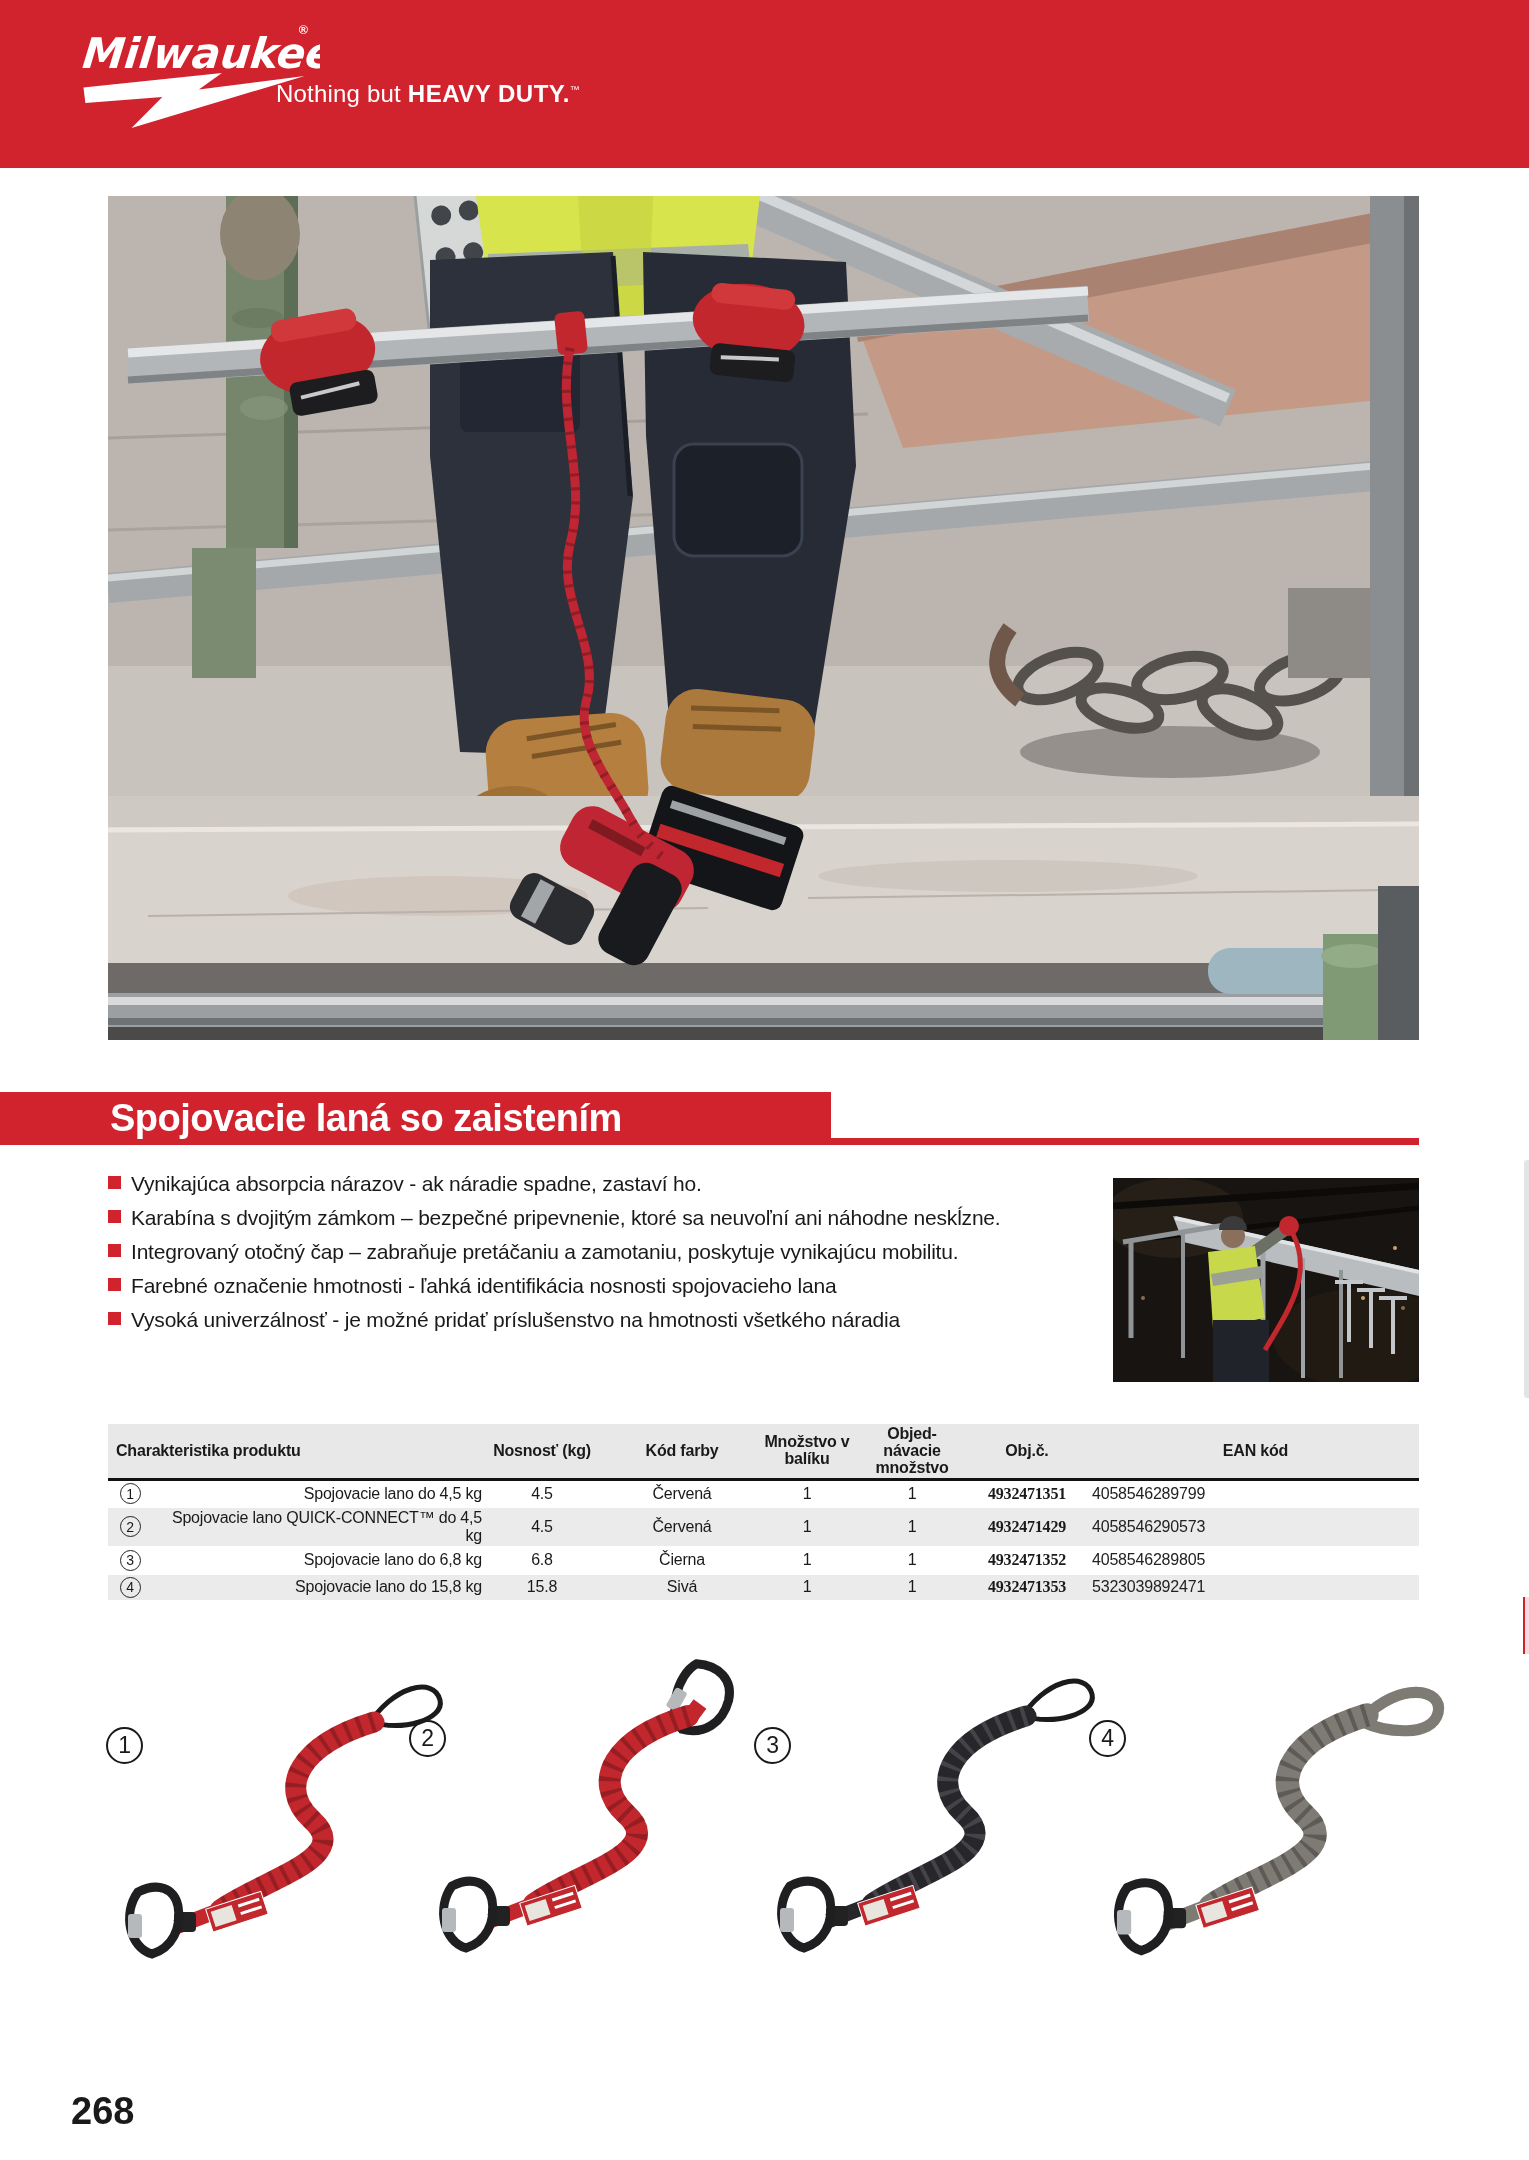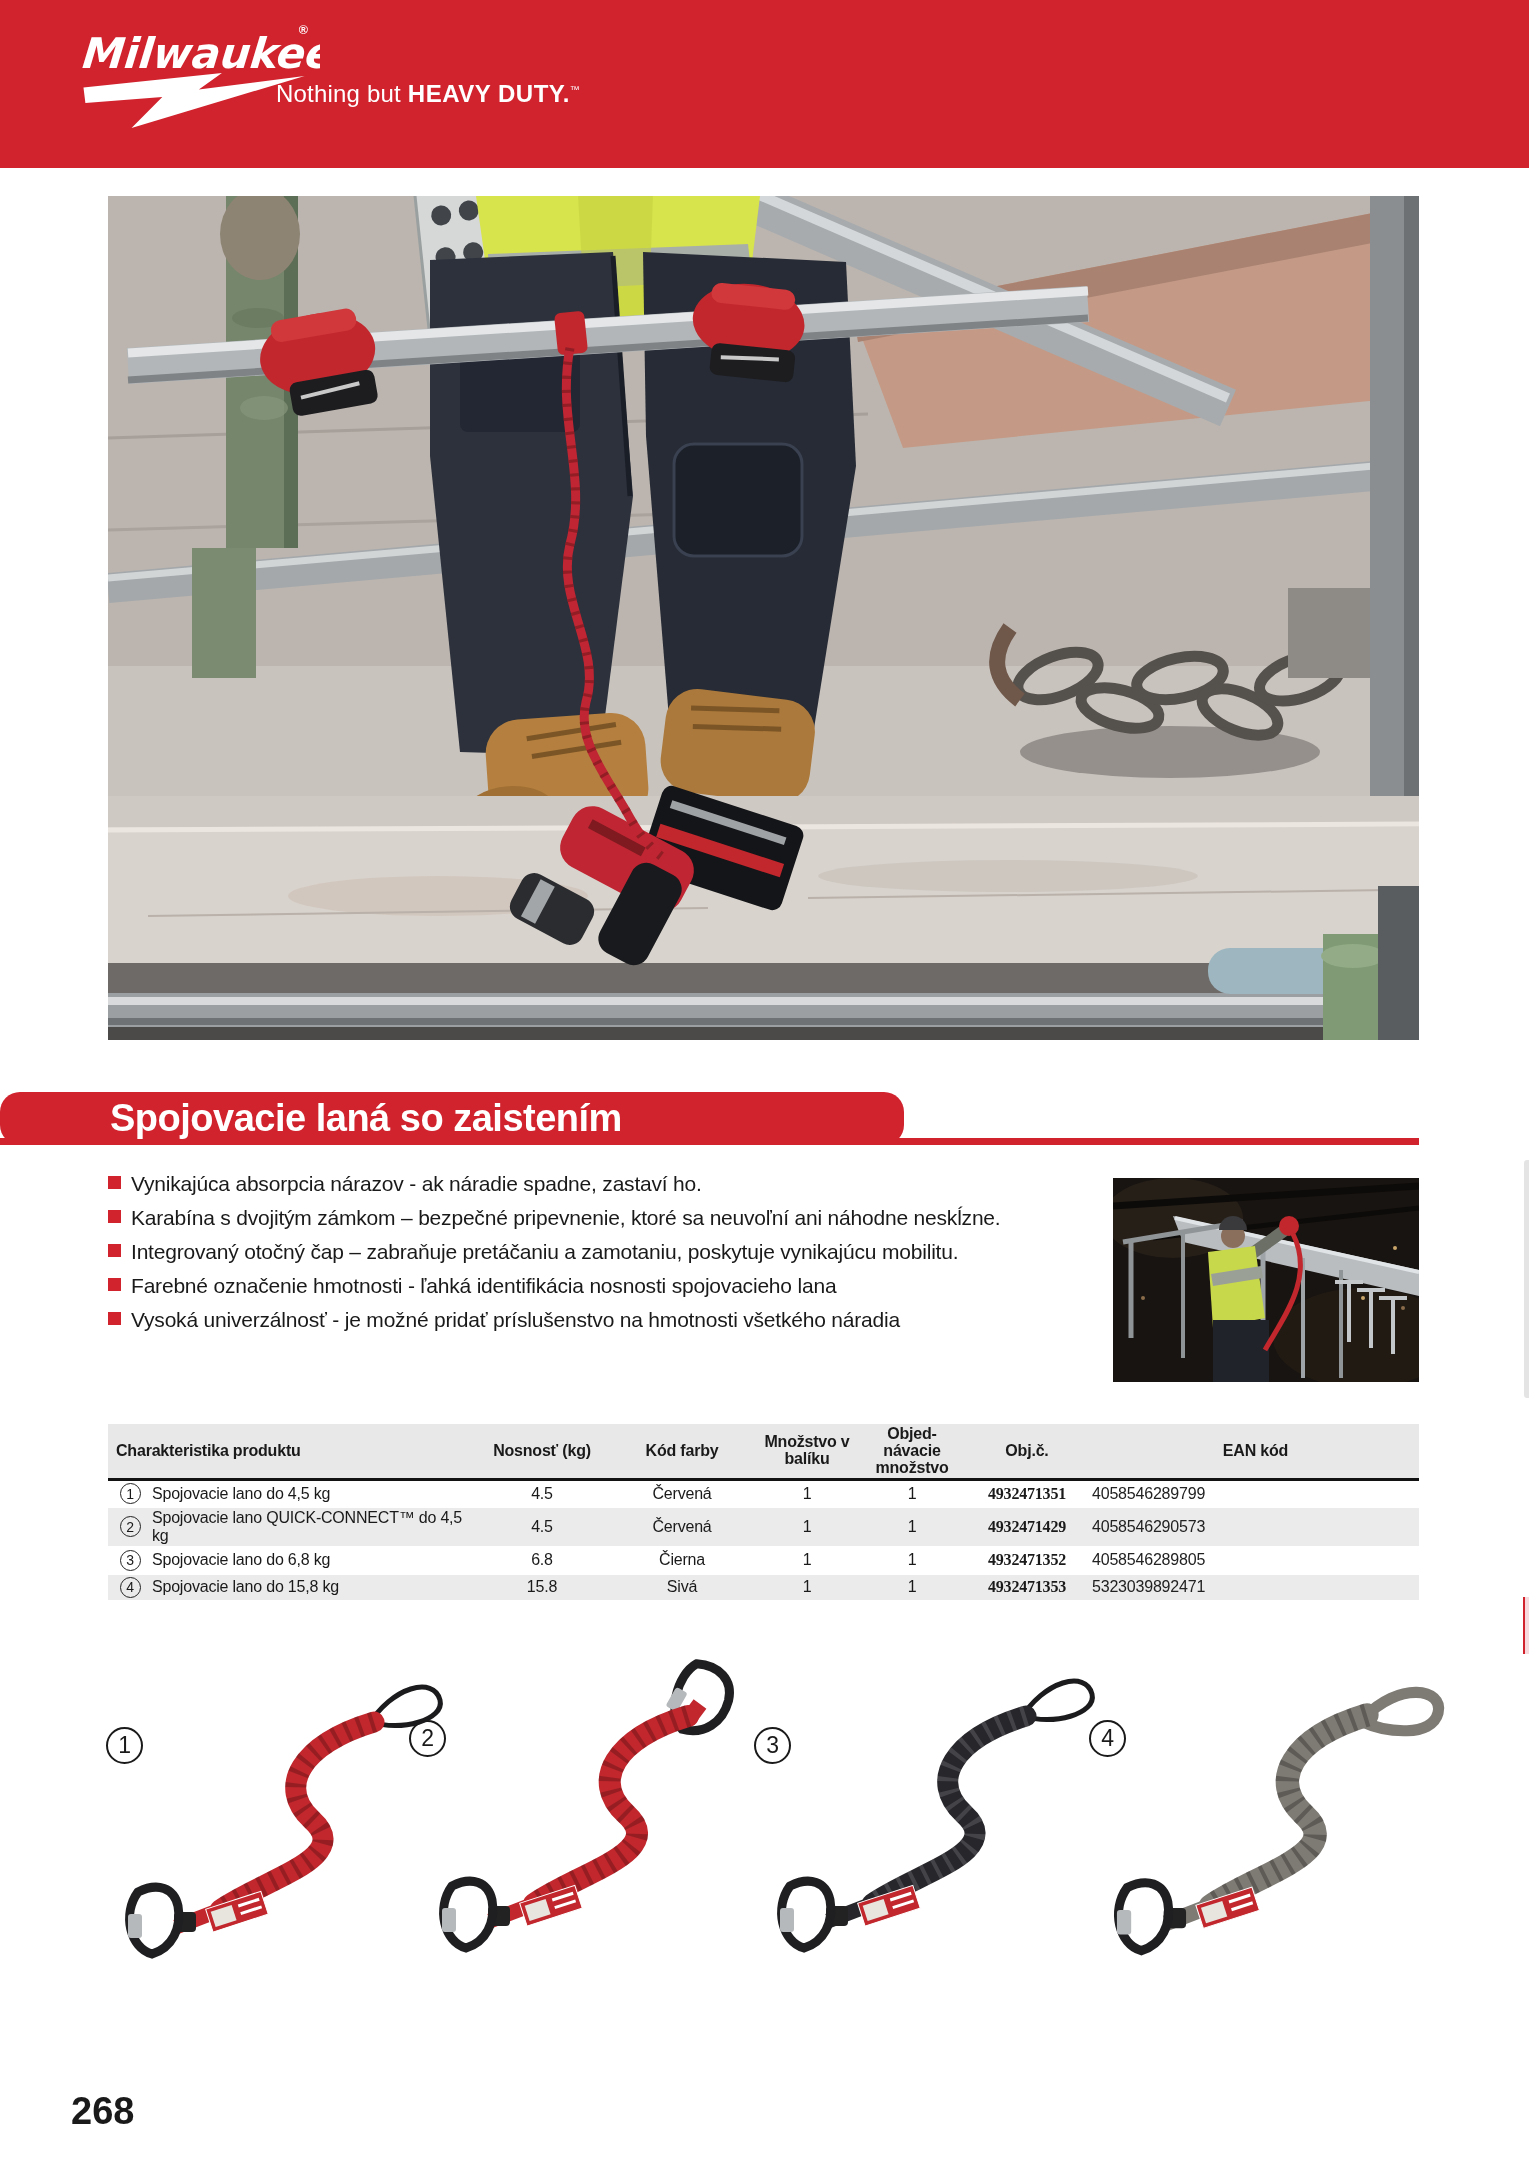--- a/index.html
+++ b/index.html
@@ -16,41 +16,41 @@
   .logo-bolt{fill:#fff;}
   .tagline{position:absolute;left:276px;top:80px;color:#fff;font-size:24px;letter-spacing:0.2px;}
   .tagline b{font-weight:bold;letter-spacing:0.5px;}
   .tagline sup{font-size:10px;}
 
   
   .hero{position:absolute;left:108px;top:196px;width:1311px;height:844px;overflow:hidden;}
   .hero svg{display:block;width:100%;height:100%;}
 
   
-  .banner{position:absolute;left:0;top:1092px;width:904px;height:53px;background:var(--brand-red);border-radius:20px;}
+  .banner{position:absolute;left:0;top:1092px;width:831px;height:53px;background:var(--brand-red);}
   .banner-title{color:#fff;font-size:38px;font-weight:bold;line-height:53px;padding-left:110px;letter-spacing:-0.5px;white-space:nowrap;}
   .banner-line{position:absolute;left:0;top:1138px;width:1419px;height:7px;background:var(--brand-red);}
 
   
   .features{position:absolute;left:108px;top:1172px;width:1000px;list-style:none;}
   .features li{display:flex;align-items:flex-start;margin-bottom:11px;font-size:21px;line-height:23px;}
   .sq{flex:0 0 13px;width:13px;height:13px;background:var(--brand-red);margin:4px 10px 0 0;}
 
   
   .side-photo{position:absolute;left:1113px;top:1178px;width:306px;height:204px;overflow:hidden;}
   .side-photo svg{display:block;width:100%;height:100%;}
 
   
   .spec{position:absolute;left:108px;top:1424px;width:1311px;border-collapse:collapse;table-layout:fixed;font-size:16px;}
   .spec th{background:#e9e8e8;font-weight:bold;text-align:center;vertical-align:middle;height:45px;
            border-bottom:3px solid #121212;white-space:pre-line;line-height:1.05;padding:2px 0;}
   .spec th.left{text-align:left;padding-left:8px;}
   .spec th.ean{text-align:center;padding-left:10px;}
   .spec td{height:27px;text-align:center;vertical-align:middle;border-bottom:2px solid #fff;padding:1px 0;}
-  .spec td.left{text-align:left;}
+  .spec td.left{text-align:right;}
   .spec td.name{padding-left:0;}
   .spec td.ean{text-align:left;padding-left:10px;color:#222;}
   .spec td.sku{font-weight:bold;font-family:Liberation Serif, serif;}
   .spec tbody tr:nth-child(even) td{background:#ebebeb;}
   .numcell{text-align:center;}
   .cnum{display:inline-flex;width:21px;height:21px;border:1.6px solid #222;border-radius:50%;
         align-items:center;justify-content:center;font-size:14px;line-height:1;}
 
   
   .circle-big{position:absolute;width:37px;height:37px;border:2px solid #1a1a1a;border-radius:50%;

